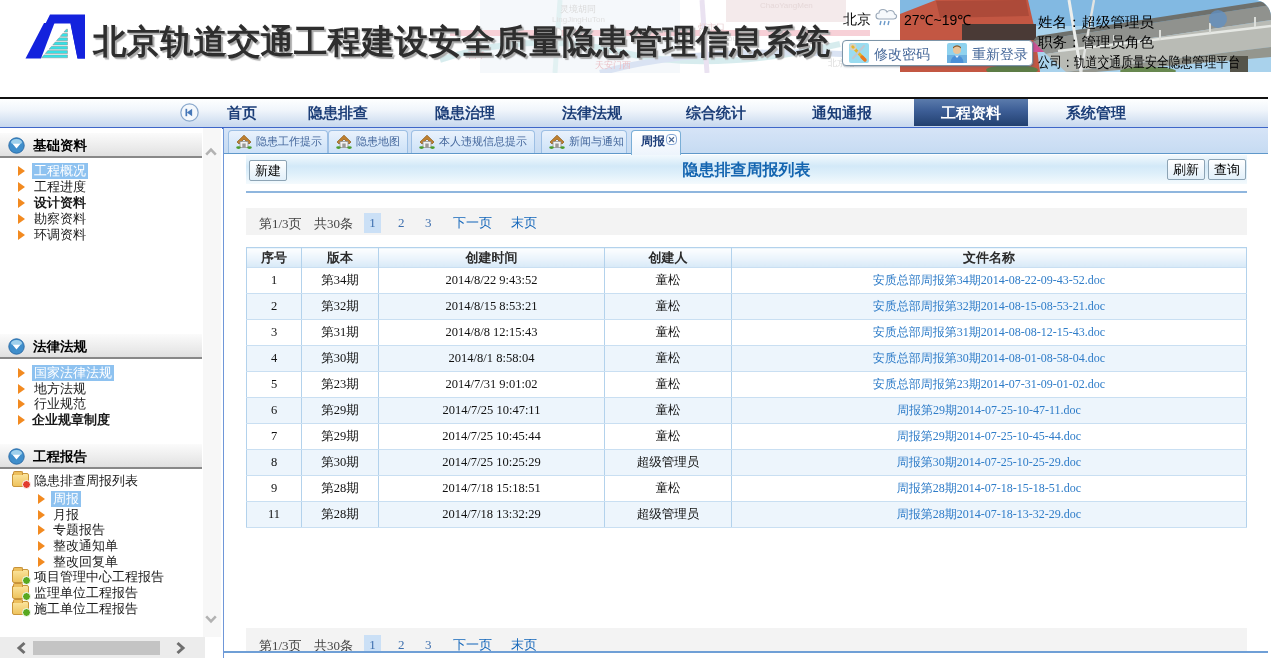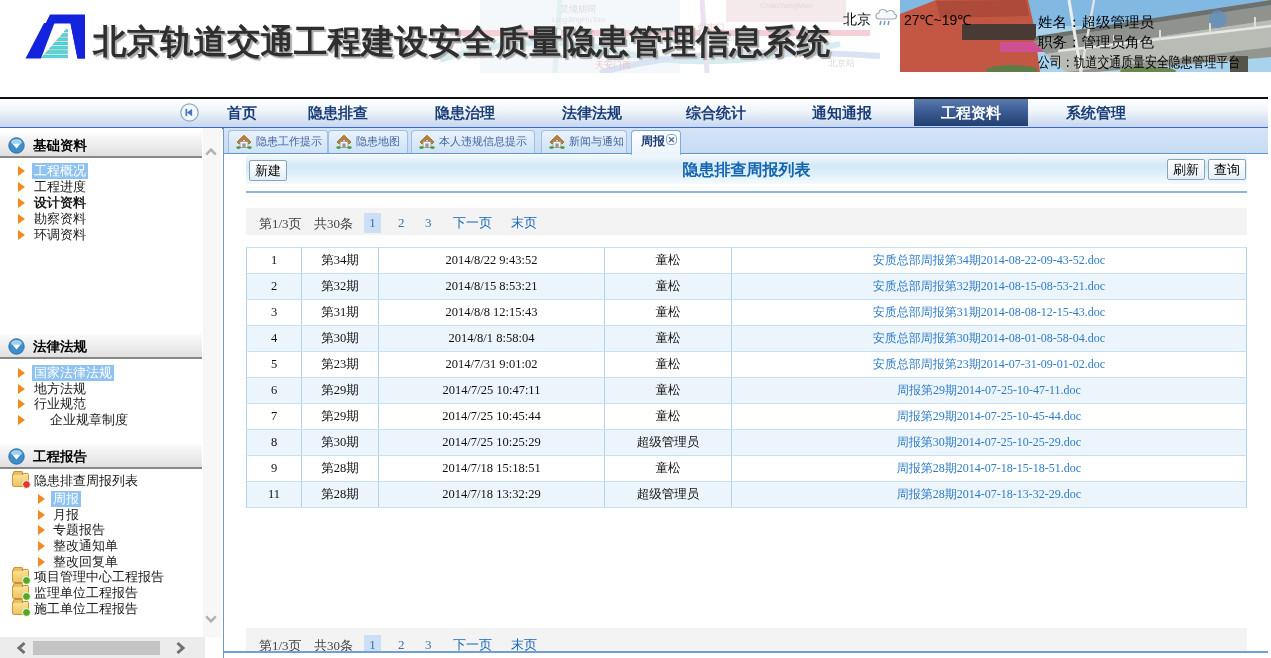--- a/index.html
+++ b/index.html
@@ -1,21 +1,21 @@
 <!DOCTYPE html>
 <html><head>
 <meta charset="utf-8">
 <style>
 * { margin:0; padding:0; box-sizing:border-box; }
 html,body { width:1271px; height:658px; overflow:hidden; background:#fff; }
 body { font-family:"Liberation Sans",sans-serif; }
 #page { position:relative; width:1271px; height:658px; background:#fff; overflow:hidden; }
 .abs { position:absolute; }
 
-#hdr { position:absolute; left:0; top:0; width:1271px; height:97px; background:#fff; overflow:hidden; }
+#hdr { position:absolute; left:0; top:0; width:1271px; height:97px; background:#fff; overflow:hidden;border-radius:17px; }
 #hdr-line { position:absolute; left:0; top:97px; width:1268px; height:2px; background:#111; }
 #title { position:absolute; left:93px; top:20px; font-size:33.5px; font-weight:bold; color:#2e2e2e;
   letter-spacing:0px; white-space:nowrap; text-shadow:2px 2px 1px #aaa, 1px 1px 0 #cfcfcf; }
 #weather { position:absolute; left:843px; top:11px; font-size:14px; color:#000; }
 #temps { position:absolute; left:904px; top:10px; font-size:14px; color:#000; }
 #loginbox { position:absolute; left:842px; top:40px; width:191px; height:26px; background:#fff;
   border:1px solid #7d95a8; border-radius:4px; box-shadow:1px 1px 2px rgba(80,100,120,.5); }
 .lg-txt { position:absolute; top:5px; font-size:14px; color:#47699a; }
 #uinfo { position:absolute; left:1038px; top:7px; font-size:14.5px; color:#000; line-height:20px; white-space:nowrap; }
 
@@ -148,20 +148,39 @@
         <polygon points="20.1,42.9 43.5,42.9 43.5,45.8 17.6,45.8"></polygon>
       </g>
     </svg>
     <div id="title">北京轨道交通工程建设安全质量隐患管理信息系统</div>
     <div id="weather">北京</div>
     <svg id="wicon" class="abs" style="left:874px;top:6px;" width="24" height="22" viewBox="0 0 24 22">
       <path d="M5 13 Q2 13 2 10 Q2 7 5 7 Q5 3.5 9 3.5 Q12 3.5 13 6 Q14 4.5 16.5 4.5 Q20 4.5 20.5 8 Q23 8.5 22.5 11 Q22 13 19.5 13 Z" fill="#f6f9fc" stroke="#9aa8b8" stroke-width="1.1"></path>
       <path d="M7 15 L6 19 M11 15 L10 19 M15 15 L14 19" stroke="#6a98c8" stroke-width="1.4"></path>
     </svg>
     <div id="temps">27℃~19℃</div>
+    <div id="loginbox">
+      <svg id="lgico1" class="abs" style="left:6px;top:2px;" width="20" height="20" viewBox="0 0 20 20">
+        <rect x="0" y="0" width="20" height="20" rx="2" fill="#9adcf0"></rect>
+        <path d="M3 3 L15 16" stroke="#e8b428" stroke-width="3" stroke-linecap="round"></path>
+        <path d="M15 3 L4 15" stroke="#c0c8d0" stroke-width="2.2" stroke-linecap="round"></path>
+        <circle cx="4" cy="4" r="2.6" fill="none" stroke="#d8d0c0" stroke-width="1.6"></circle>
+        <path d="M13 14 L16 17" stroke="#e87820" stroke-width="3.4" stroke-linecap="round"></path>
+      </svg>
+      <div class="lg-txt" style="left:31px;">修改密码</div>
+      <svg id="lgico2" class="abs" style="left:104px;top:2px;" width="20" height="20" viewBox="0 0 20 20">
+        <rect x="0" y="0" width="20" height="20" rx="2" fill="#8fd2ee"></rect>
+        <rect x="0" y="12" width="20" height="8" fill="#6db0e0"></rect>
+        <circle cx="10" cy="7" r="4" fill="#e8c49a"></circle>
+        <path d="M6 5.5 Q10 1.5 14 5.5 L14 4 Q10 0.5 6 4 Z" fill="#8a5a28"></path>
+        <path d="M3.5 20 Q4 12.5 10 12.5 Q16 12.5 16.5 20 Z" fill="#4a90d8"></path>
+        <path d="M8 12.5 L10 15 L12 12.5 Z" fill="#e8f2fa"></path>
+      </svg>
+      <div class="lg-txt" style="left:129px;">重新登录</div>
+    </div>
     <div id="uinfo" style="top:12px;">姓名：超级管理员<br>职务：管理员角色<br><span style="display:inline-block; transform:scaleX(0.82); transform-origin:0 0; white-space:nowrap;">公司：轨道交通质量安全隐患管理平台</span></div>
   </div>
   <div id="hdr-line"></div>
 
   <div id="nav">
     <div class="nitem" style="left:182px;">首页</div>
     <div class="nitem" style="left:278px;">隐患排查</div>
     <div class="nitem" style="left:405px;">隐患治理</div>
     <div class="nitem" style="left:532px;">法律法规</div>
     <div class="nitem" style="left:656px;">综合统计</div>
@@ -197,21 +216,21 @@
           <ellipse cx="8.5" cy="5" rx="5.5" ry="3" fill="#9fd0ec"></ellipse>
           <path d="M4.6 6.8 L12.4 6.8 L8.5 11.6 Z" fill="#fff"></path>
         </svg>法律法规</div>
     <div class="arr" style="left:18px; top:240.0px;"></div>
     <div class="sitem sel" style="left:34px; top:237.0px;">国家法律法规</div>
     <div class="arr" style="left:18px; top:255.5px;"></div>
     <div class="sitem" style="left:34px; top:252.5px;">地方法规</div>
     <div class="arr" style="left:18px; top:271.0px;"></div>
     <div class="sitem" style="left:34px; top:268.0px;">行业规范</div>
     <div class="arr" style="left:18px; top:286.5px;"></div>
-    <div class="sitem" style="left:50px; top:283.5px;">企业规章制度</div>
+    <div class="sitem" style="left:32px; top:283.5px;font-weight:bold;">企业规章制度</div>
     <div class="sechdr" style="top:316px;"><svg class="scirc" viewBox="0 0 17 17">
           <circle cx="8.5" cy="8.5" r="7.7" fill="#3f8ecb" stroke="#2d6da8" stroke-width="1"></circle>
           <ellipse cx="8.5" cy="5" rx="5.5" ry="3" fill="#9fd0ec"></ellipse>
           <path d="M4.6 6.8 L12.4 6.8 L8.5 11.6 Z" fill="#fff"></path>
         </svg>工程报告</div>
     <div class="fold fminus" style="left:12px; top:345px;"></div>
     <div class="sitem" style="left:34px; top:345px;">隐患排查周报列表</div>
     <div class="arr" style="left:38px; top:366.0px;"></div>
     <div class="sitem sel" style="left:53px; top:363.0px;">周报</div>
     <div class="arr" style="left:38px; top:381.7px;"></div>
@@ -310,20 +329,27 @@
     </div>
     <table id="grid">
       <colgroup>
           <col style="width:55px">
           <col style="width:77px">
           <col style="width:226px">
           <col style="width:127px">
           <col>
         </colgroup>
       <tbody>
+          <tr>
+            <th>序号</th>
+            <th>版本</th>
+            <th>创建时间</th>
+            <th>创建人</th>
+            <th>文件名称</th>
+          </tr>
       <tr>
             <td>1</td>
             <td>第34期</td>
             <td class="dt">2014/8/22 9:43:52</td>
             <td>童松</td>
             <td><a>安质总部周报第34期<span class="dt">2014-08-22-09-43-52.doc</span></a></td>
           </tr>
       <tr class="alt">
             <td>2</td>
             <td>第32期</td>

